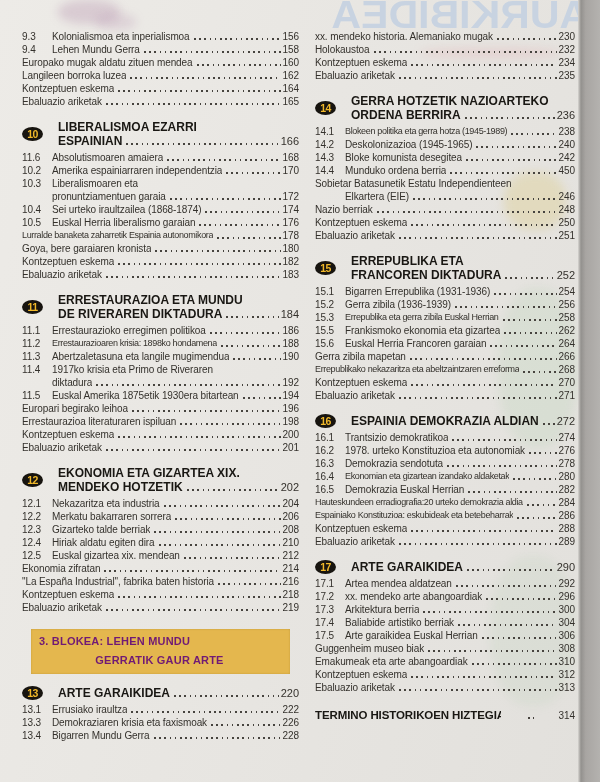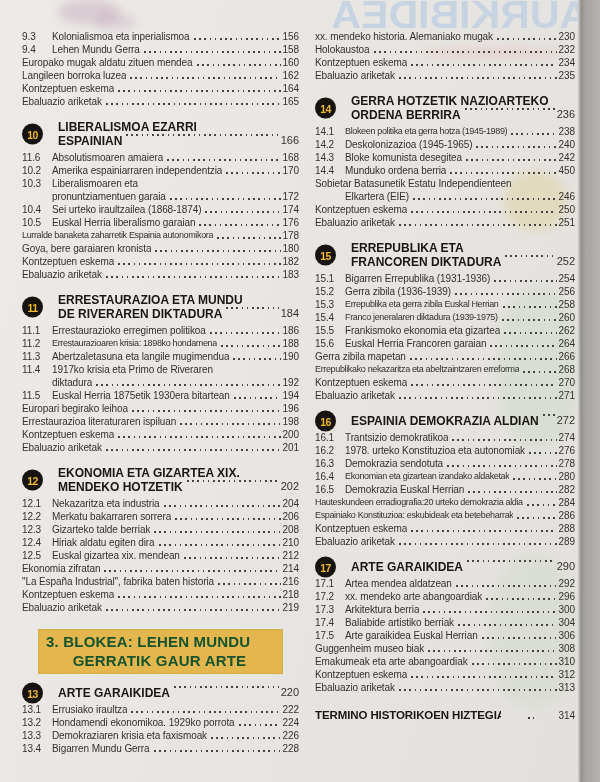--- a/index.html
+++ b/index.html
@@ -38,34 +38,34 @@
   .etext{flex:0 1 auto;min-width:0;overflow:hidden;line-height:13px;}
   .e-page{flex:0 0 auto;line-height:13px;text-align:right;}
   .dots{
     flex:1 1 6px;min-width:4px;height:1.7px;margin:0 2px 3px 4px;
     background:repeating-linear-gradient(to right,var(--dots,#46433e) 0 1.6px,transparent 1.6px 5.2px);
   }
   .cont{padding-left:30px;}
   .tight .etext{font-size:9px;letter-spacing:-0.35px;}
 
   .head{position:relative;padding-left:36px;margin:12px 0 3px;}
-  .trow{display:flex;align-items:flex-start;font-weight:bold;font-size:12px;line-height:14px;color:var(--heading,#191713);white-space:nowrap;}
+  .trow{display:flex;align-items:flex-end;font-weight:bold;font-size:12px;line-height:14px;color:var(--heading,#191713);white-space:nowrap;}
   .trow .e-page{font-weight:normal;font-size:11px;color:var(--text,#34312c);}
   .trow .dots{margin-bottom:3px;}
   .ttext{flex:0 1 auto;min-width:0;overflow:hidden;}
   .badge{
     position:absolute;left:0;top:50%;transform:translateY(-50%);
-    width:21px;height:21px;border-radius:50%;
+    width:21px;height:14px;border-radius:50%;
     background:var(--badge-bg,#17140f);color:var(--badge-text,#f0b82a);
     font-size:10.5px;font-weight:bold;letter-spacing:-0.5px;
     display:flex;align-items:center;justify-content:center;
   }
   .banner{
-    margin:15px 16px 10px;background:var(--banner-bg,#e4b74e);color:#14532d;
-    font-weight:bold;font-size:15px;line-height:19px;padding:3px 8px 4px;letter-spacing:0.2px;
+    margin:15px 9px 10px;background:var(--banner-bg,#e4b74e);color:#701a75;
+    font-weight:bold;font-size:11px;line-height:19px;padding:3px 8px 4px;letter-spacing:0.2px;
     box-shadow:0 0 2px rgba(120,90,20,.35) inset;
   }
   .banner .bl1{text-align:center;padding-right:2px;}
   .glossary-row{margin-top:15px;gap:23px;}
   .glossary-row .etext{font-weight:bold;font-size:11.5px;color:var(--heading,#191713);}
 </style>
 </head>
 <body>
 
 <div class="page">
@@ -213,21 +213,21 @@
           <span class="e-num">11.4</span>
           <span class="etext">1917ko krisia eta Primo de Riveraren</span>
         </div>
         <div class="row cont">
           <span class="etext">diktadura</span>
           <span class="dots"></span>
           <span class="e-page">192</span>
         </div>
         <div class="row">
           <span class="e-num">11.5</span>
-          <span class="etext">Euskal Herria 1875etik 1930era bitartean</span>
+          <span class="etext">Euskal Amerika 1875etik 1930era bitartean</span>
           <span class="dots"></span>
           <span class="e-page">194</span>
         </div>
         <div class="row">
           <span class="etext">Europari begirako leihoa</span>
           <span class="dots"></span>
           <span class="e-page">196</span>
         </div>
         <div class="row">
           <span class="etext">Errestaurazioa literaturaren ispiluan</span>
@@ -321,26 +321,20 @@
             <span class="e-page">220</span>
           </div>
         </div>
         <div class="row">
           <span class="e-num">13.1</span>
           <span class="etext">Errusiako iraultza</span>
           <span class="dots"></span>
           <span class="e-page">222</span>
         </div>
         <div class="row">
-          <span class="e-num">13.2</span>
-          <span class="etext">Hondamendi ekonomikoa. 1929ko porrota</span>
-          <span class="dots"></span>
-          <span class="e-page">224</span>
-        </div>
-        <div class="row">
           <span class="e-num">13.3</span>
           <span class="etext">Demokraziaren krisia eta faxismoak</span>
           <span class="dots"></span>
           <span class="e-page">226</span>
         </div>
         <div class="row">
           <span class="e-num">13.4</span>
           <span class="etext">Bigarren Mundu Gerra</span>
           <span class="dots"></span>
           <span class="e-page">228</span>
@@ -408,20 +402,25 @@
         </div>
         <div class="row">
           <span class="etext">Sobietar Batasunetik Estatu Independienteen</span>
         </div>
         <div class="row cont">
           <span class="etext">Elkartera (EIE)</span>
           <span class="dots"></span>
           <span class="e-page">246</span>
         </div>
         <div class="row">
+          <span class="etext">Nazio berriak</span>
+          <span class="dots"></span>
+          <span class="e-page">248</span>
+        </div>
+        <div class="row">
           <span class="etext">Kontzeptuen eskema</span>
           <span class="dots"></span>
           <span class="e-page">250</span>
         </div>
         <div class="row">
           <span class="etext">Ebaluazio ariketak</span>
           <span class="dots"></span>
           <span class="e-page">251</span>
         </div>
       </div>
@@ -447,26 +446,20 @@
           <span class="e-num">15.2</span>
           <span class="etext">Gerra zibila (1936-1939)</span>
           <span class="dots"></span>
           <span class="e-page">256</span>
         </div>
         <div class="row tight">
           <span class="e-num">15.3</span>
           <span class="etext">Errepublika eta gerra zibila Euskal Herrian</span>
           <span class="dots"></span>
           <span class="e-page">258</span>
-        </div>
-        <div class="row tight">
-          <span class="e-num">15.4</span>
-          <span class="etext">Franco jeneralaren diktadura (1939-1975)</span>
-          <span class="dots"></span>
-          <span class="e-page">260</span>
         </div>
         <div class="row">
           <span class="e-num">15.5</span>
           <span class="etext">Frankismoko ekonomia eta gizartea</span>
           <span class="dots"></span>
           <span class="e-page">262</span>
         </div>
         <div class="row">
           <span class="e-num">15.6</span>
           <span class="etext">Euskal Herria Francoren garaian</span>

